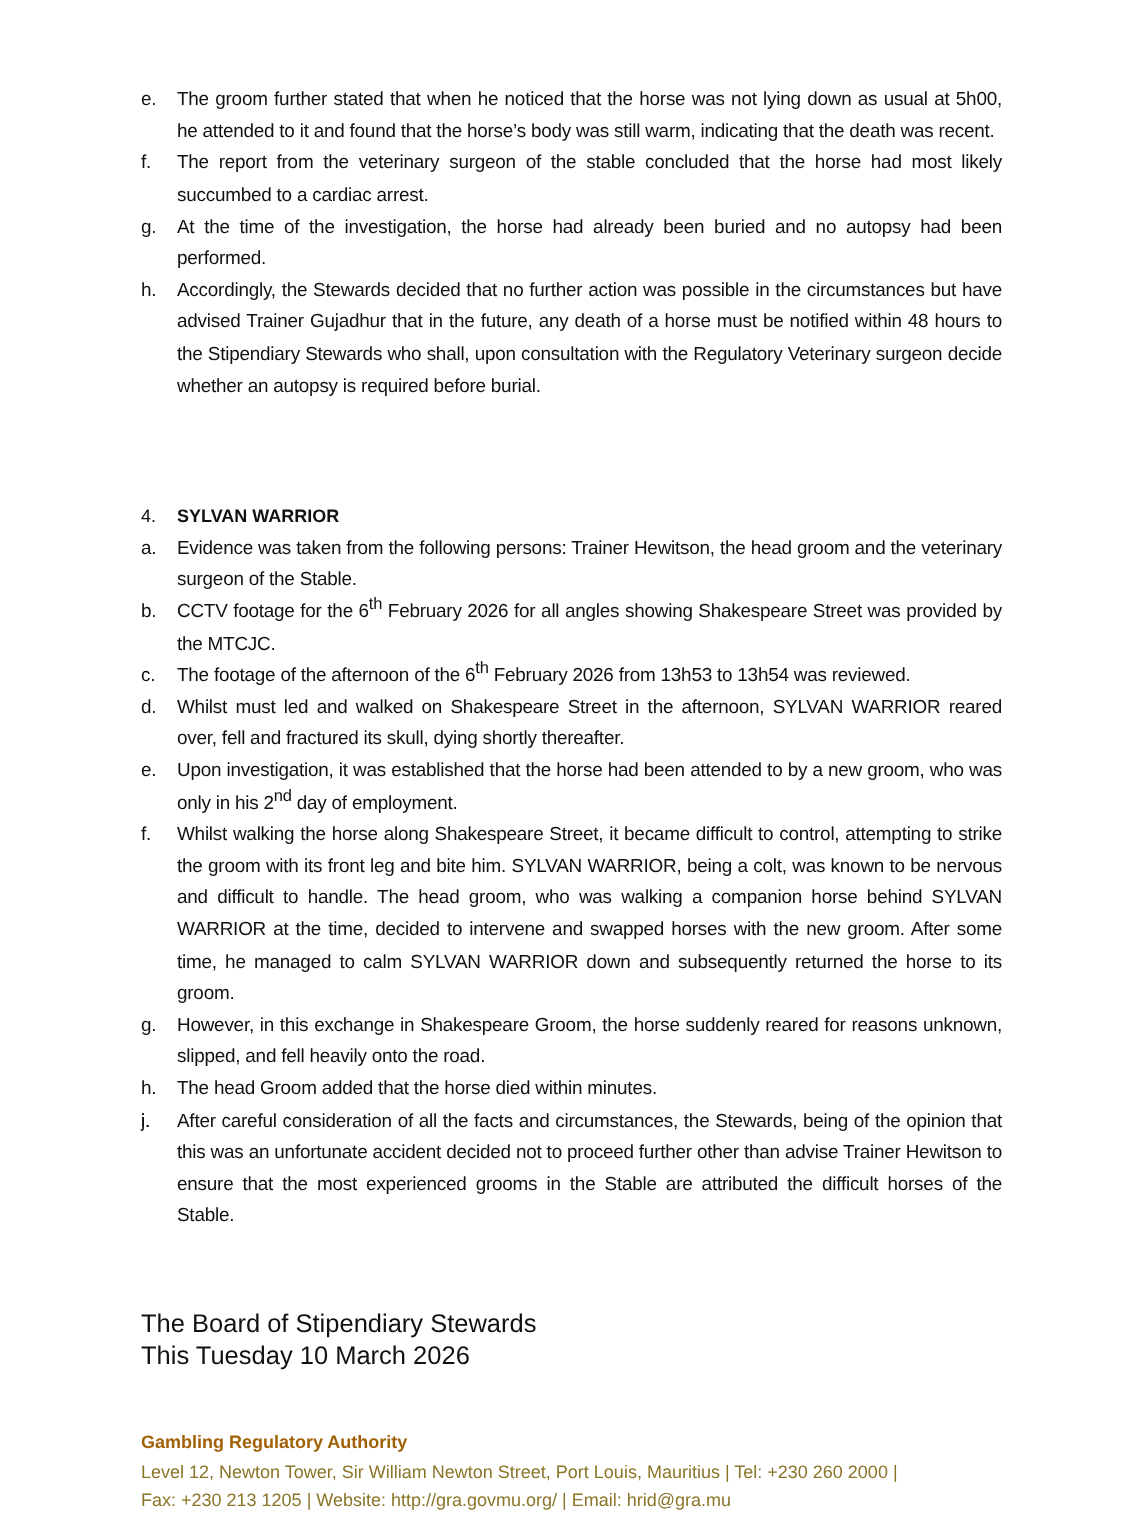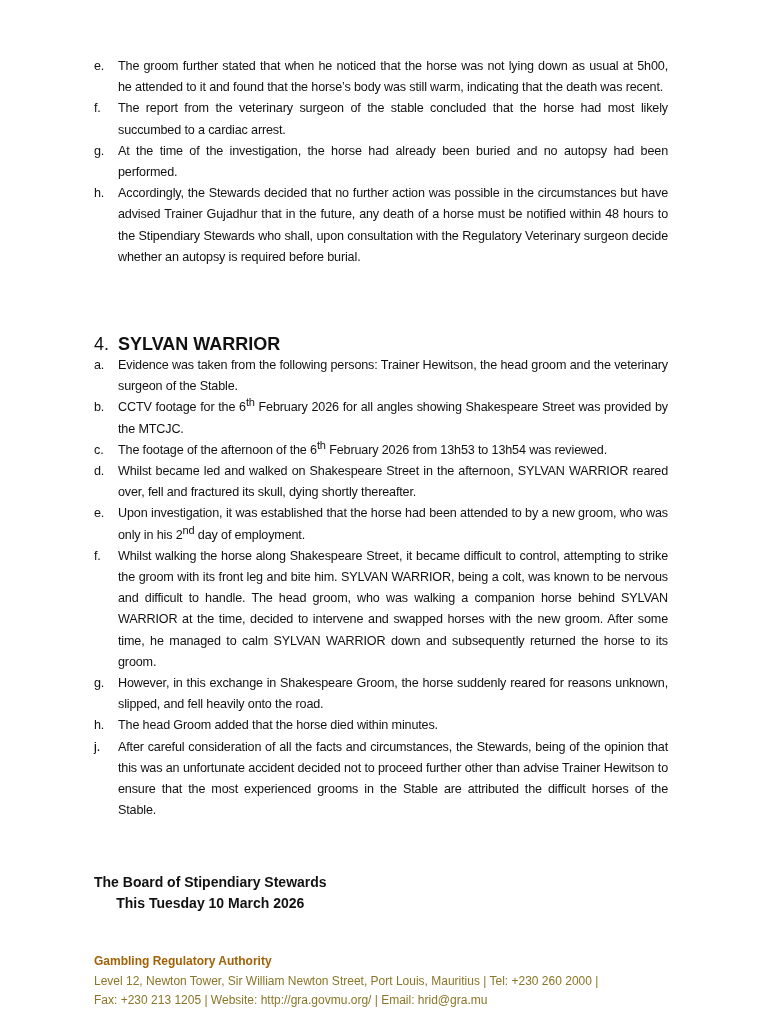--- a/index.html
+++ b/index.html
@@ -4,24 +4,24 @@
 <style>
   html, body { margin: 0; padding: 0; background: #ffffff; }
   body {
     width: 759px; height: 1024px; position: relative; overflow: hidden;
     font-family: "Liberation Sans", sans-serif; color: #111111;
   }
   .page { position: absolute; left: 0; top: 0; width: 759px; height: 1024px; }
   .list { position: absolute; left: 94px; width: 574px; }
   .item { position: relative; padding-left: 24px; font-size: 12.6px; line-height: 21.2px; text-align: justify; letter-spacing: -0.15px; }
   .item .marker { position: absolute; left: 0; top: 0; }
-  .section-head { position: absolute; left: 94px; font-size: 18px; line-height: 21px; font-weight: bold; }
+  .section-head { position: absolute; left: 94px; font-size: 12px; line-height: 21px; font-weight: bold; }
   .section-head .num { display: inline-block; width: 24px; font-weight: normal; }
   sup { font-size: 11px; line-height: 0; vertical-align: super; }
-  .sig { position: absolute; left: 94px; font-weight: bold; font-size: 14px; line-height: 21px; text-align: center; }
+  .sig { position: absolute; left: 94px; font-weight: normal; font-size: 17px; line-height: 21px; }
   .footer { position: absolute; left: 94px; color: #8a7528; font-size: 12px; line-height: 19.5px; }
   .footer .org { font-weight: bold; color: #a16207; }
 </style>
 </head>
 <body>
 
 <div class="page">
 
   <div class="list" style="top:56px;">
     <div class="item">
@@ -54,21 +54,21 @@
     <div class="item">
       <span class="marker">b.</span>
       <span>CCTV footage for the 6</span><sup>th</sup><span> February 2026 for all angles showing Shakespeare Street was provided by the MTCJC.</span>
     </div>
     <div class="item">
       <span class="marker">c.</span>
       <span>The footage of the afternoon of the 6</span><sup>th</sup><span> February 2026 from 13h53 to 13h54 was reviewed.</span>
     </div>
     <div class="item">
       <span class="marker">d.</span>
-      <span>Whilst became led and walked on Shakespeare Street in the afternoon, SYLVAN WARRIOR reared over, fell and fractured its skull, dying shortly thereafter.</span>
+      <span>Whilst must led and walked on Shakespeare Street in the afternoon, SYLVAN WARRIOR reared over, fell and fractured its skull, dying shortly thereafter.</span>
     </div>
     <div class="item">
       <span class="marker">e.</span>
       <span>Upon investigation, it was established that the horse had been attended to by a new groom, who was only in his 2</span><sup>nd</sup><span> day of employment.</span>
     </div>
     <div class="item">
       <span class="marker">f.</span>
       <span>Whilst walking the horse along Shakespeare Street, it became difficult to control, attempting to strike the groom with its front leg and bite him. SYLVAN WARRIOR, being a colt, was known to be nervous and difficult to handle. The head groom, who was walking a companion horse behind SYLVAN WARRIOR at the time, decided to intervene and swapped horses with the new groom. After some time, he managed to calm SYLVAN WARRIOR down and subsequently returned the horse to its groom.</span>
     </div>
     <div class="item">

